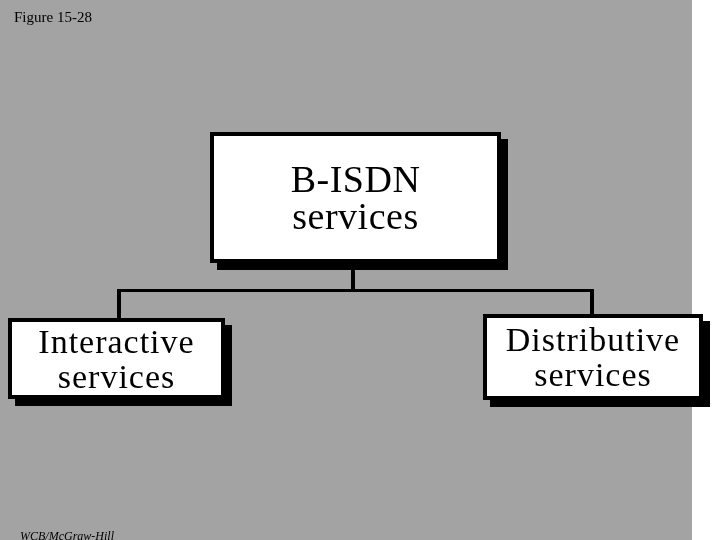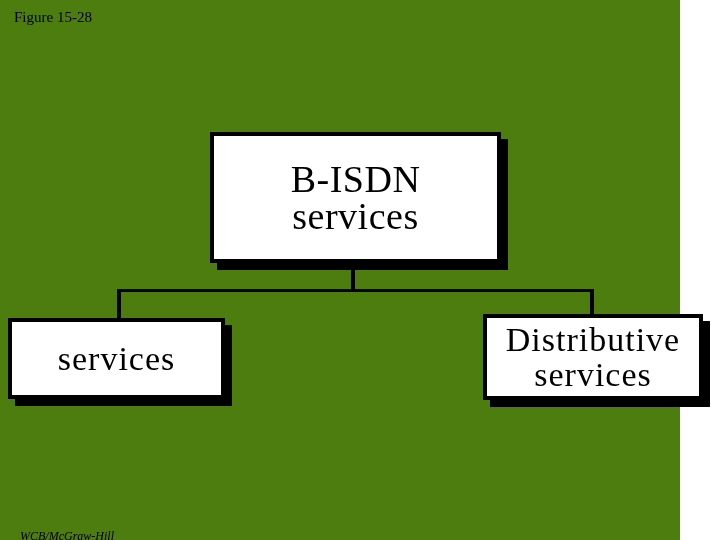--- a/index.html
+++ b/index.html
@@ -5,22 +5,23 @@
   html, body { margin: 0; padding: 0; }
   body {
     width: 720px; height: 540px;
     background: #ffffff;
     font-family: "Liberation Serif", "DejaVu Serif", serif;
     overflow: hidden;
   }
   .slide {
     position: relative;
     width: 680px; height: 540px;
-    background: #4d7c0f;
+    background: #a3a3a3;
     color: #000000;
+    padding-left: 12px;
   }
   .figure-label {
     position: absolute;
     left: 14px; top: 9px;
     font-size: 15px;
     color: #000000;
     white-space: nowrap;
   }
   .node {
     position: absolute;
@@ -88,20 +89,21 @@
     <div class="node-line">B-ISDN</div>
     <div class="node-line">services</div>
   </div>
 
   <div class="connector conn-stem"></div>
   <div class="connector conn-hbar"></div>
   <div class="connector conn-drop-left"></div>
   <div class="connector conn-drop-right"></div>
 
   <div class="node node-child node-left">
+    <div class="node-line">Interactive</div>
     <div class="node-line">services</div>
   </div>
 
   <div class="node node-child node-right">
     <div class="node-line">Distributive</div>
     <div class="node-line">services</div>
   </div>
 
   <div class="footer-text footer-left">WCB/McGraw-Hill</div>
 

